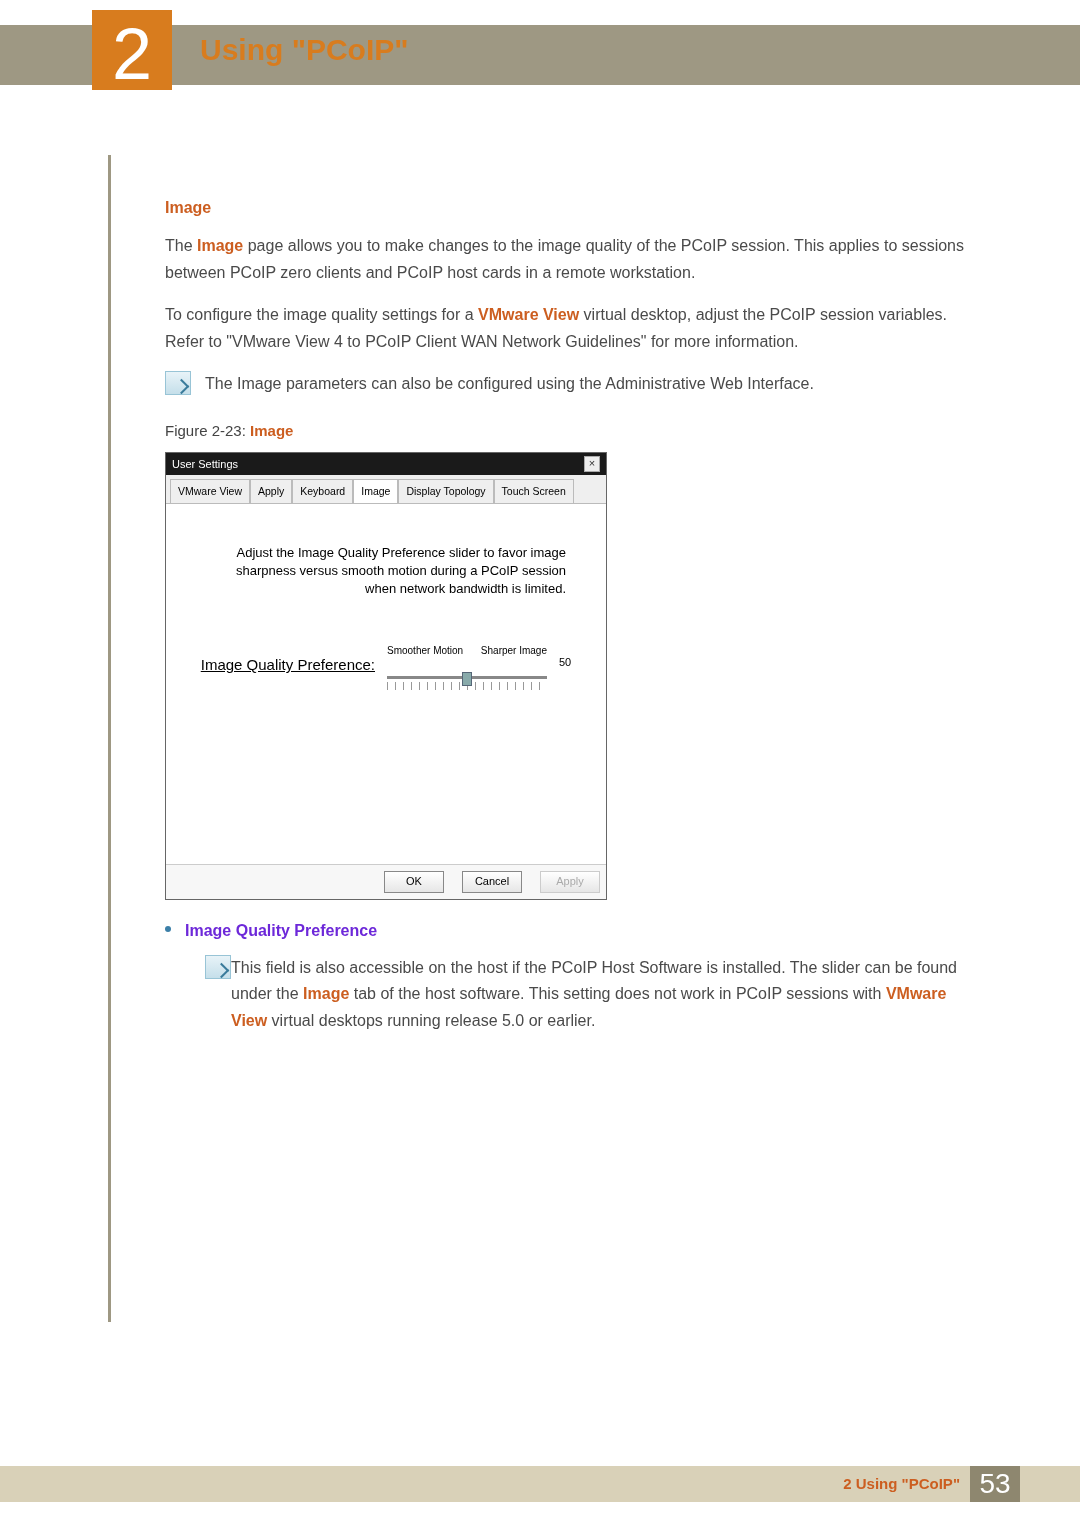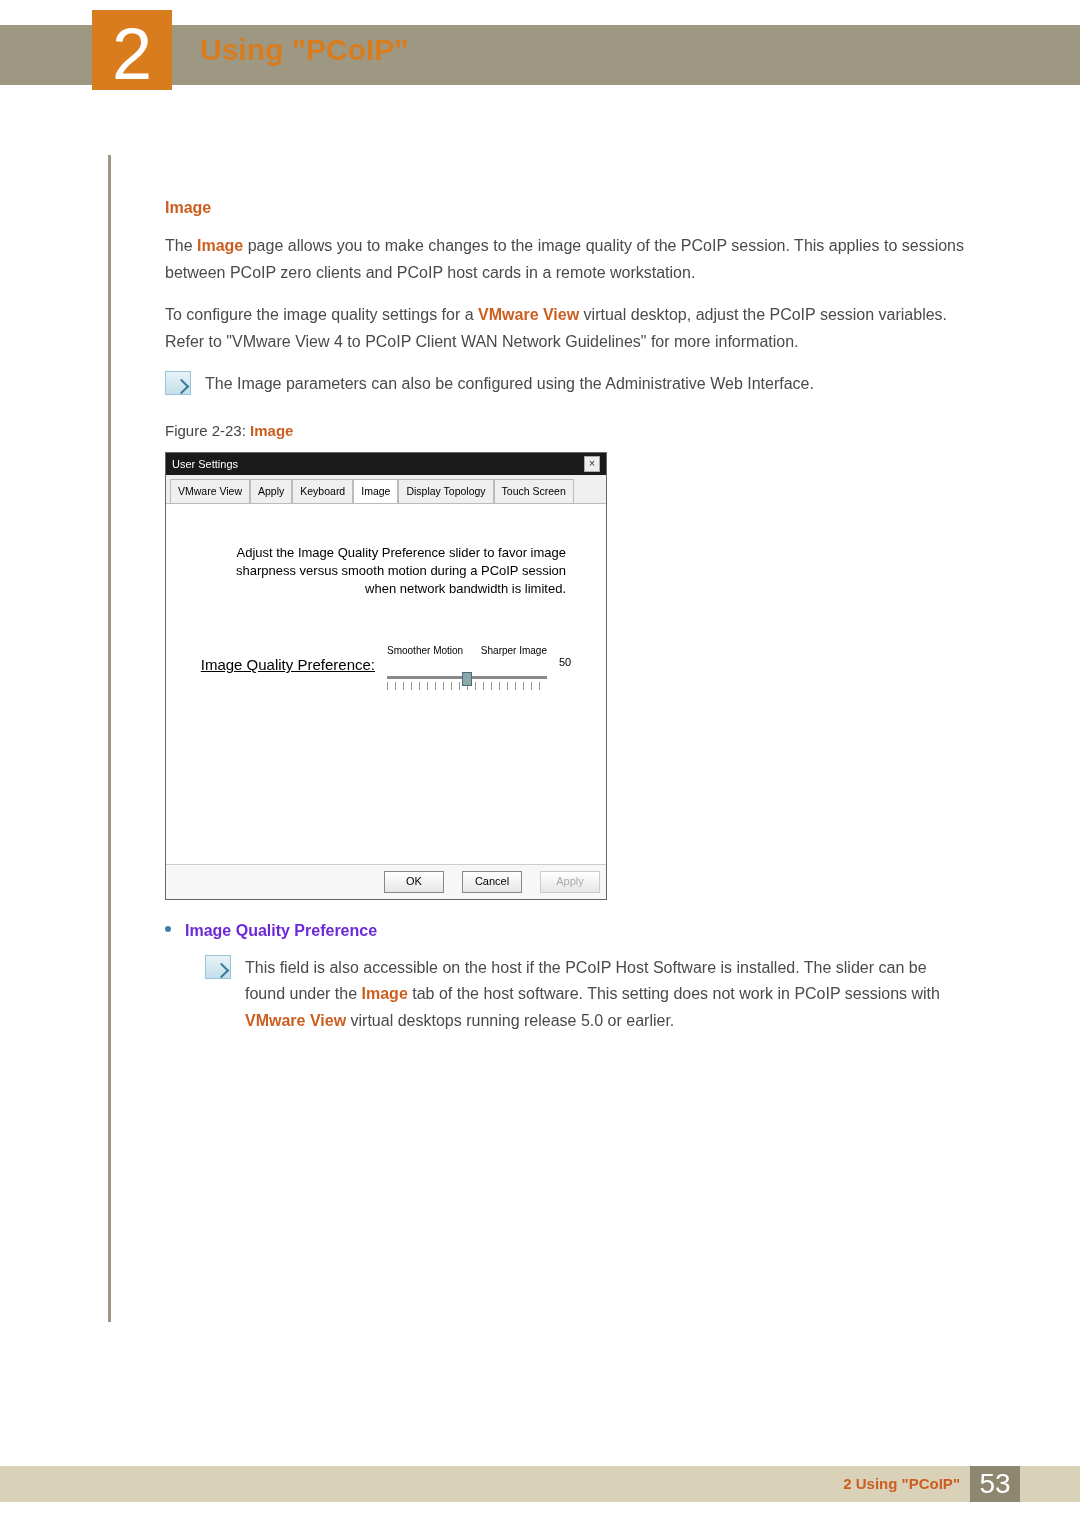--- a/index.html
+++ b/index.html
@@ -31,21 +31,21 @@
   .thumb{position:absolute;top:-4px;left:50%;width:8px;height:12px;background:#8aa;border:1px solid #567;transform:translateX(-50%);}
   .ticks{height:8px;background:repeating-linear-gradient(90deg,#999 0 1px,transparent 1px 8px);margin-top:3px;}
   .slider-val{font-size:11px;padding-top:10px;}
   .dlg-btns{border-top:1px solid #ccc;padding:6px;display:flex;justify-content:flex-end;gap:18px;background:#f7f7f7;}
   .dlg-btn{min-width:58px;height:20px;font-size:11px;border:1px solid #888;background:linear-gradient(#fff,#e6e6e6);text-align:center;line-height:18px;}
   .dlg-btn.dis{color:#aaa;border-color:#ccc;}
   .bullet-row{display:flex;gap:14px;margin:18px 0 8px;}
   .bullet-dot{width:6px;height:6px;border-radius:50%;background:#3b7fa8;margin-top:8px;flex:0 0 auto;}
   .bullet-body{flex:1;}
   .bullet-title{color:#6d28d9;font-weight:700;margin-bottom:6px;}
-  .sub-note{display:flex;gap:14px;margin-top:10px;margin-left:20px;}
+  .sub-note{display:flex;gap:0;margin-top:10px;margin-left:20px;}
   .footer{position:absolute;left:0;right:0;bottom:25px;height:36px;background:#d9d1b8;}
   .foot-label{position:absolute;right:120px;top:0;height:36px;line-height:36px;font-size:15px;font-weight:600;color:#cc5e20;}
   .foot-num{position:absolute;right:60px;top:0;width:50px;height:36px;background:#8e876f;color:#fff;font-size:28px;text-align:center;line-height:36px;}
   p{margin:0 0 16px;}
 </style>
 </head>
 <body>
 
 <div class="banner"></div>
 <div class="chapter-box">2</div>

